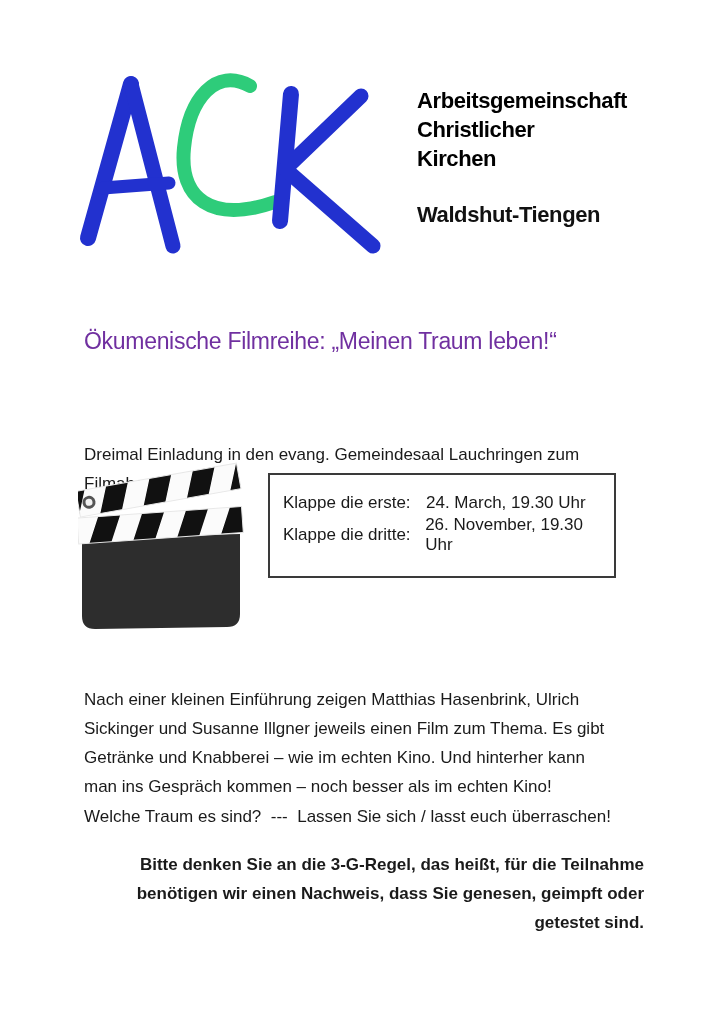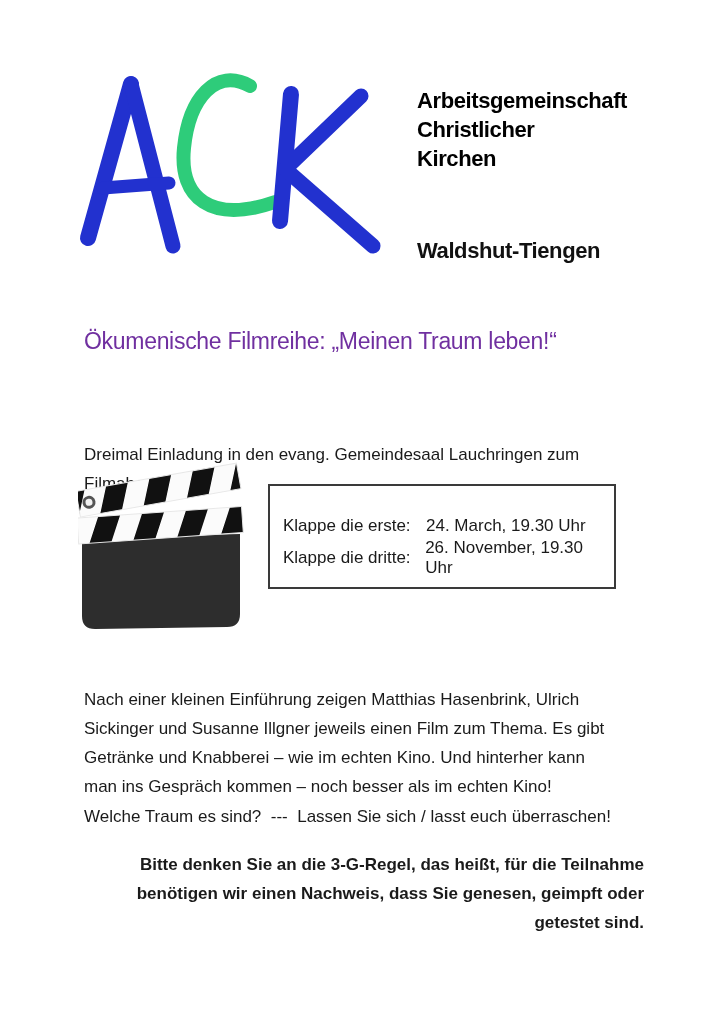--- a/index.html
+++ b/index.html
@@ -21,21 +21,20 @@
     left: 417px; top: 86px;
     font-size: 22px; font-weight: bold;
     line-height: 29px; letter-spacing: -0.4px;
     color: #000000;
   }
   .city-line {
     left: 417px; top: 202px;
     font-size: 22px; font-weight: bold;
     letter-spacing: -0.4px;
     color: #111;
-    margin-top: 36px;
   }
 
   
   .page-title {
     left: 84px; top: 326px; width: 600px;
     font-size: 23px; font-weight: normal;
     letter-spacing: -0.3px;
     line-height: 30px;
   }
 
@@ -53,25 +52,25 @@
     left: 84px; top: 810px; width: 560px;
     font-weight: bold;
     text-align: right;
   }
 
   
   .clapper { left: 78px; top: 462px; width: 168px; height: 172px; }
 
   
   .schedule-table {
-    left: 268px; top: 484px;
+    left: 268px; top: 473px;
     width: 348px; height: 105px;
     border: 2px solid #3a3a3a;
     background: #ffffff;
-    padding: 24px 0 0 13px;
+    padding: 12px 0 0 13px;
   }
   .sched-row {
     height: 32px;
     display: flex;
     align-items: center;
     font-size: 17px;
   }
   .sched-label { display: inline-block; width: 143px; }
   .sched-value { display: inline-block; }
 </style>

